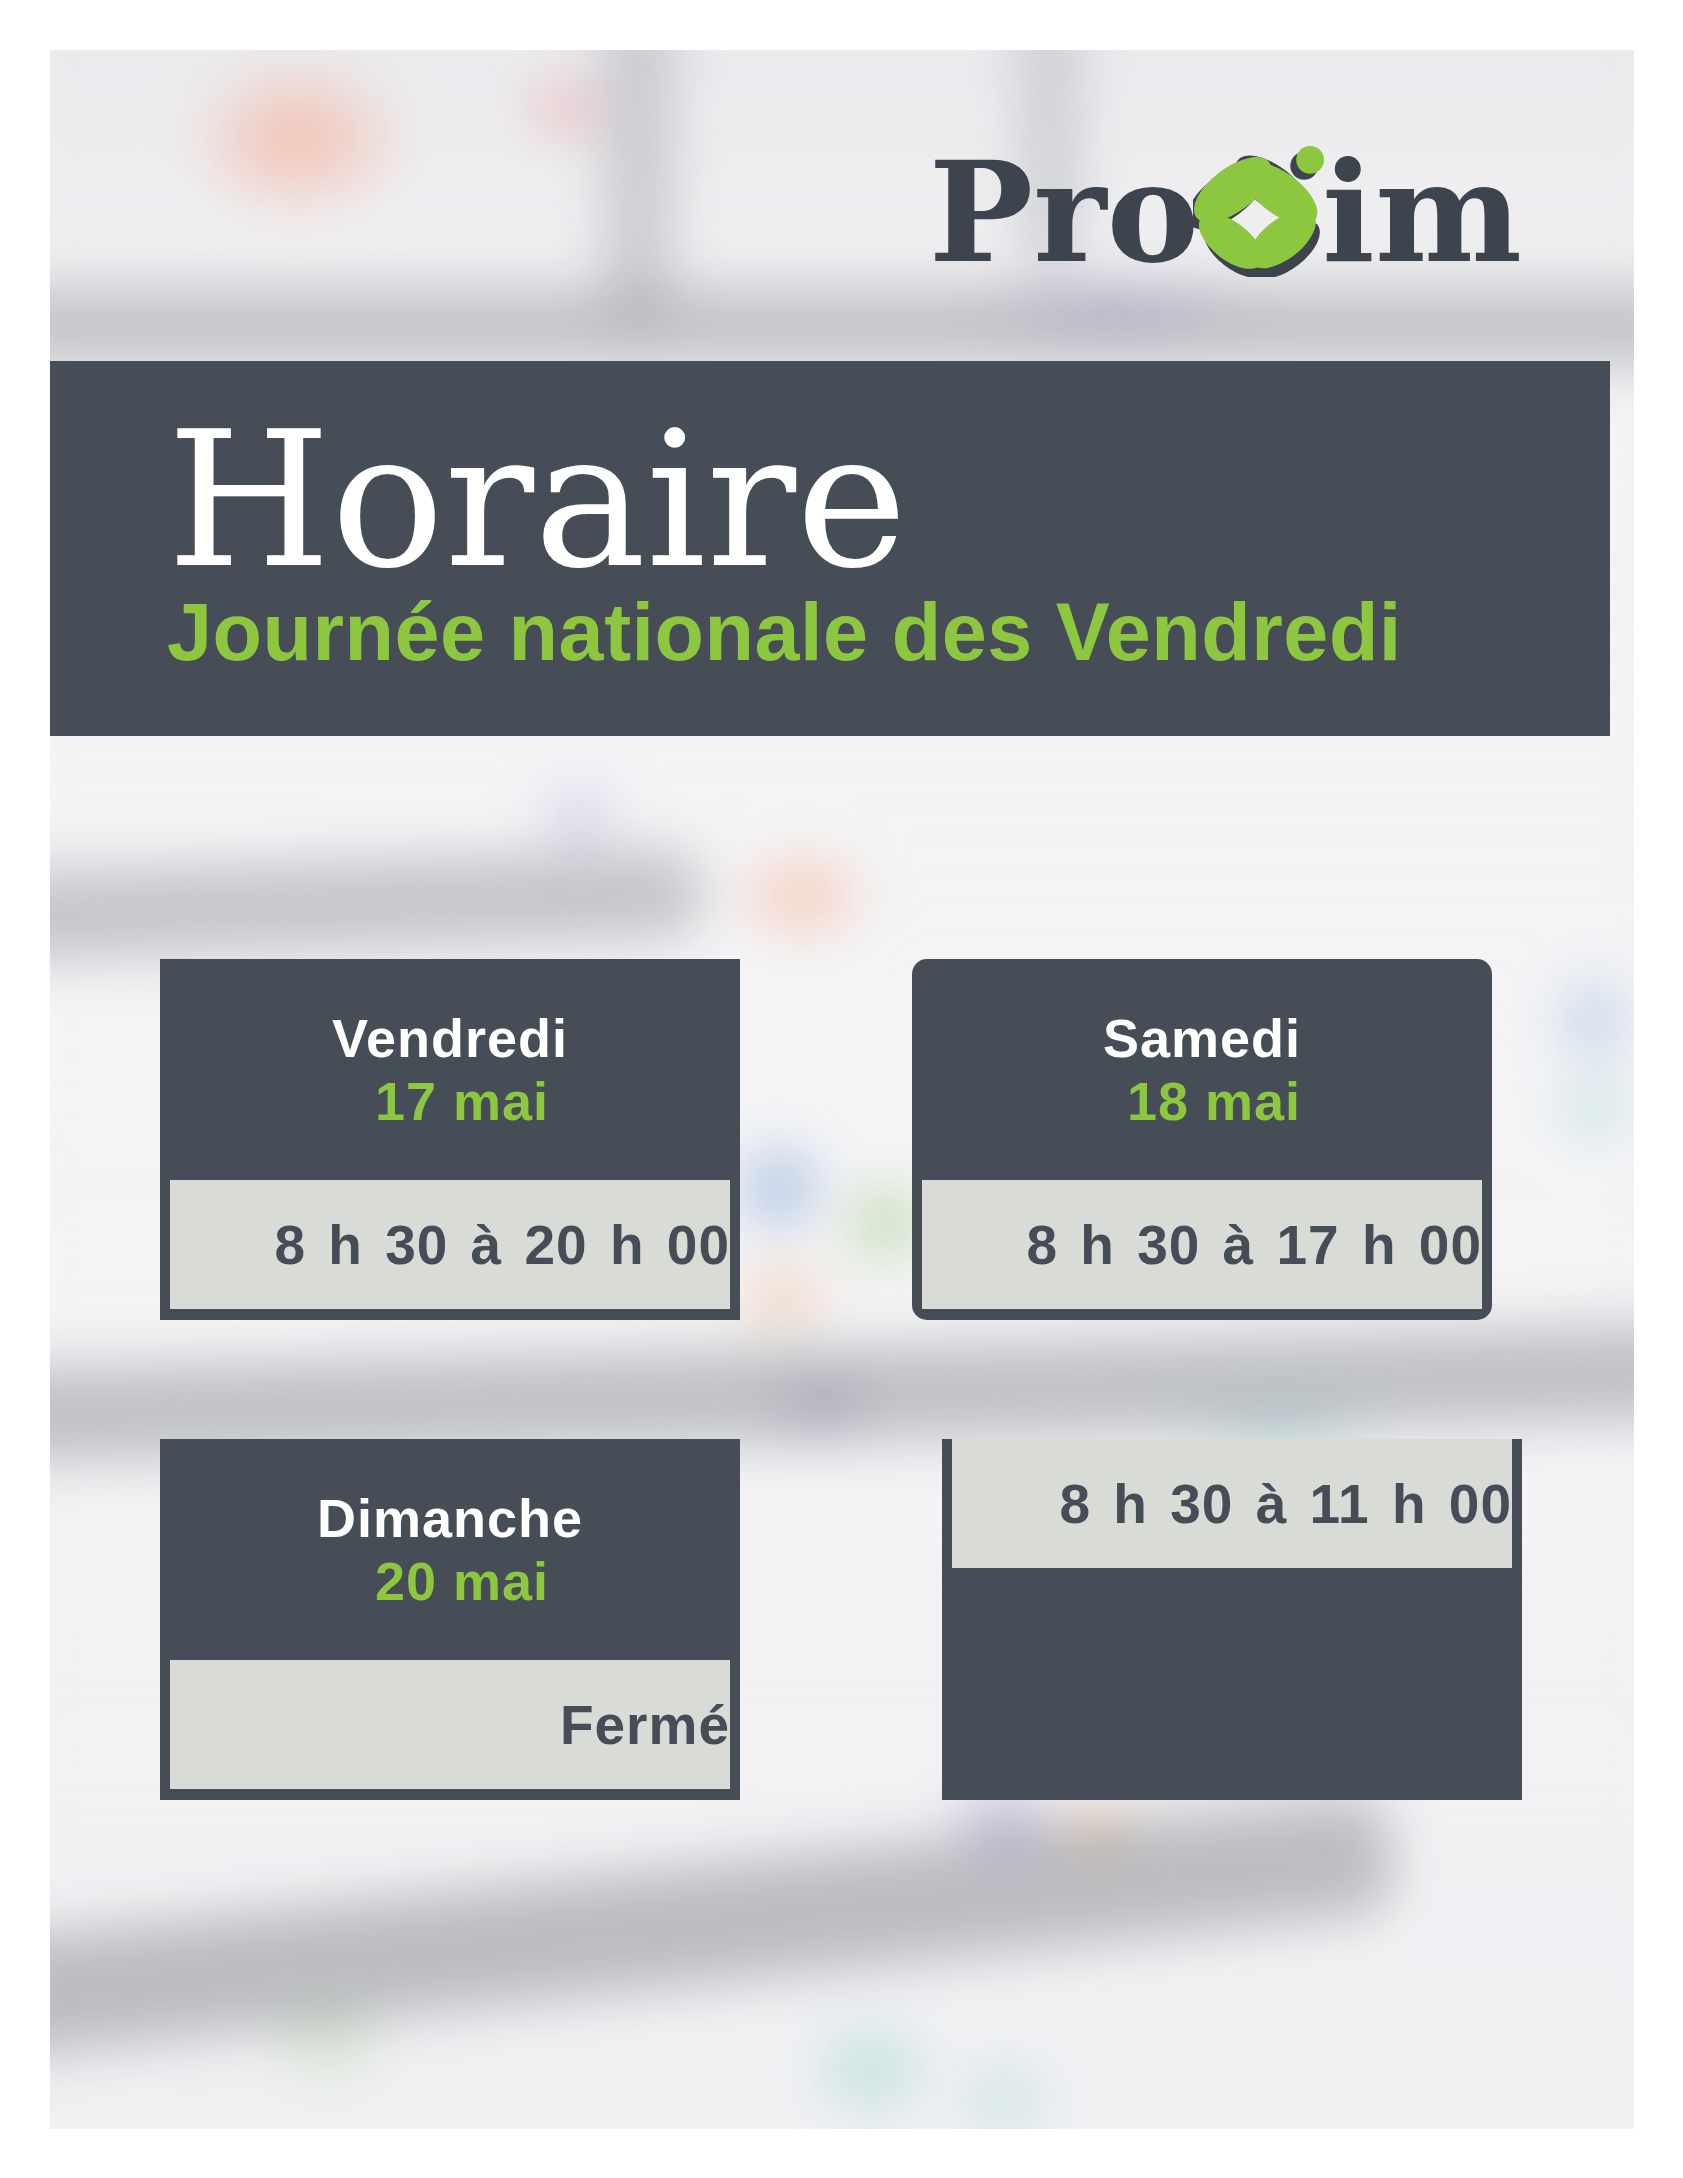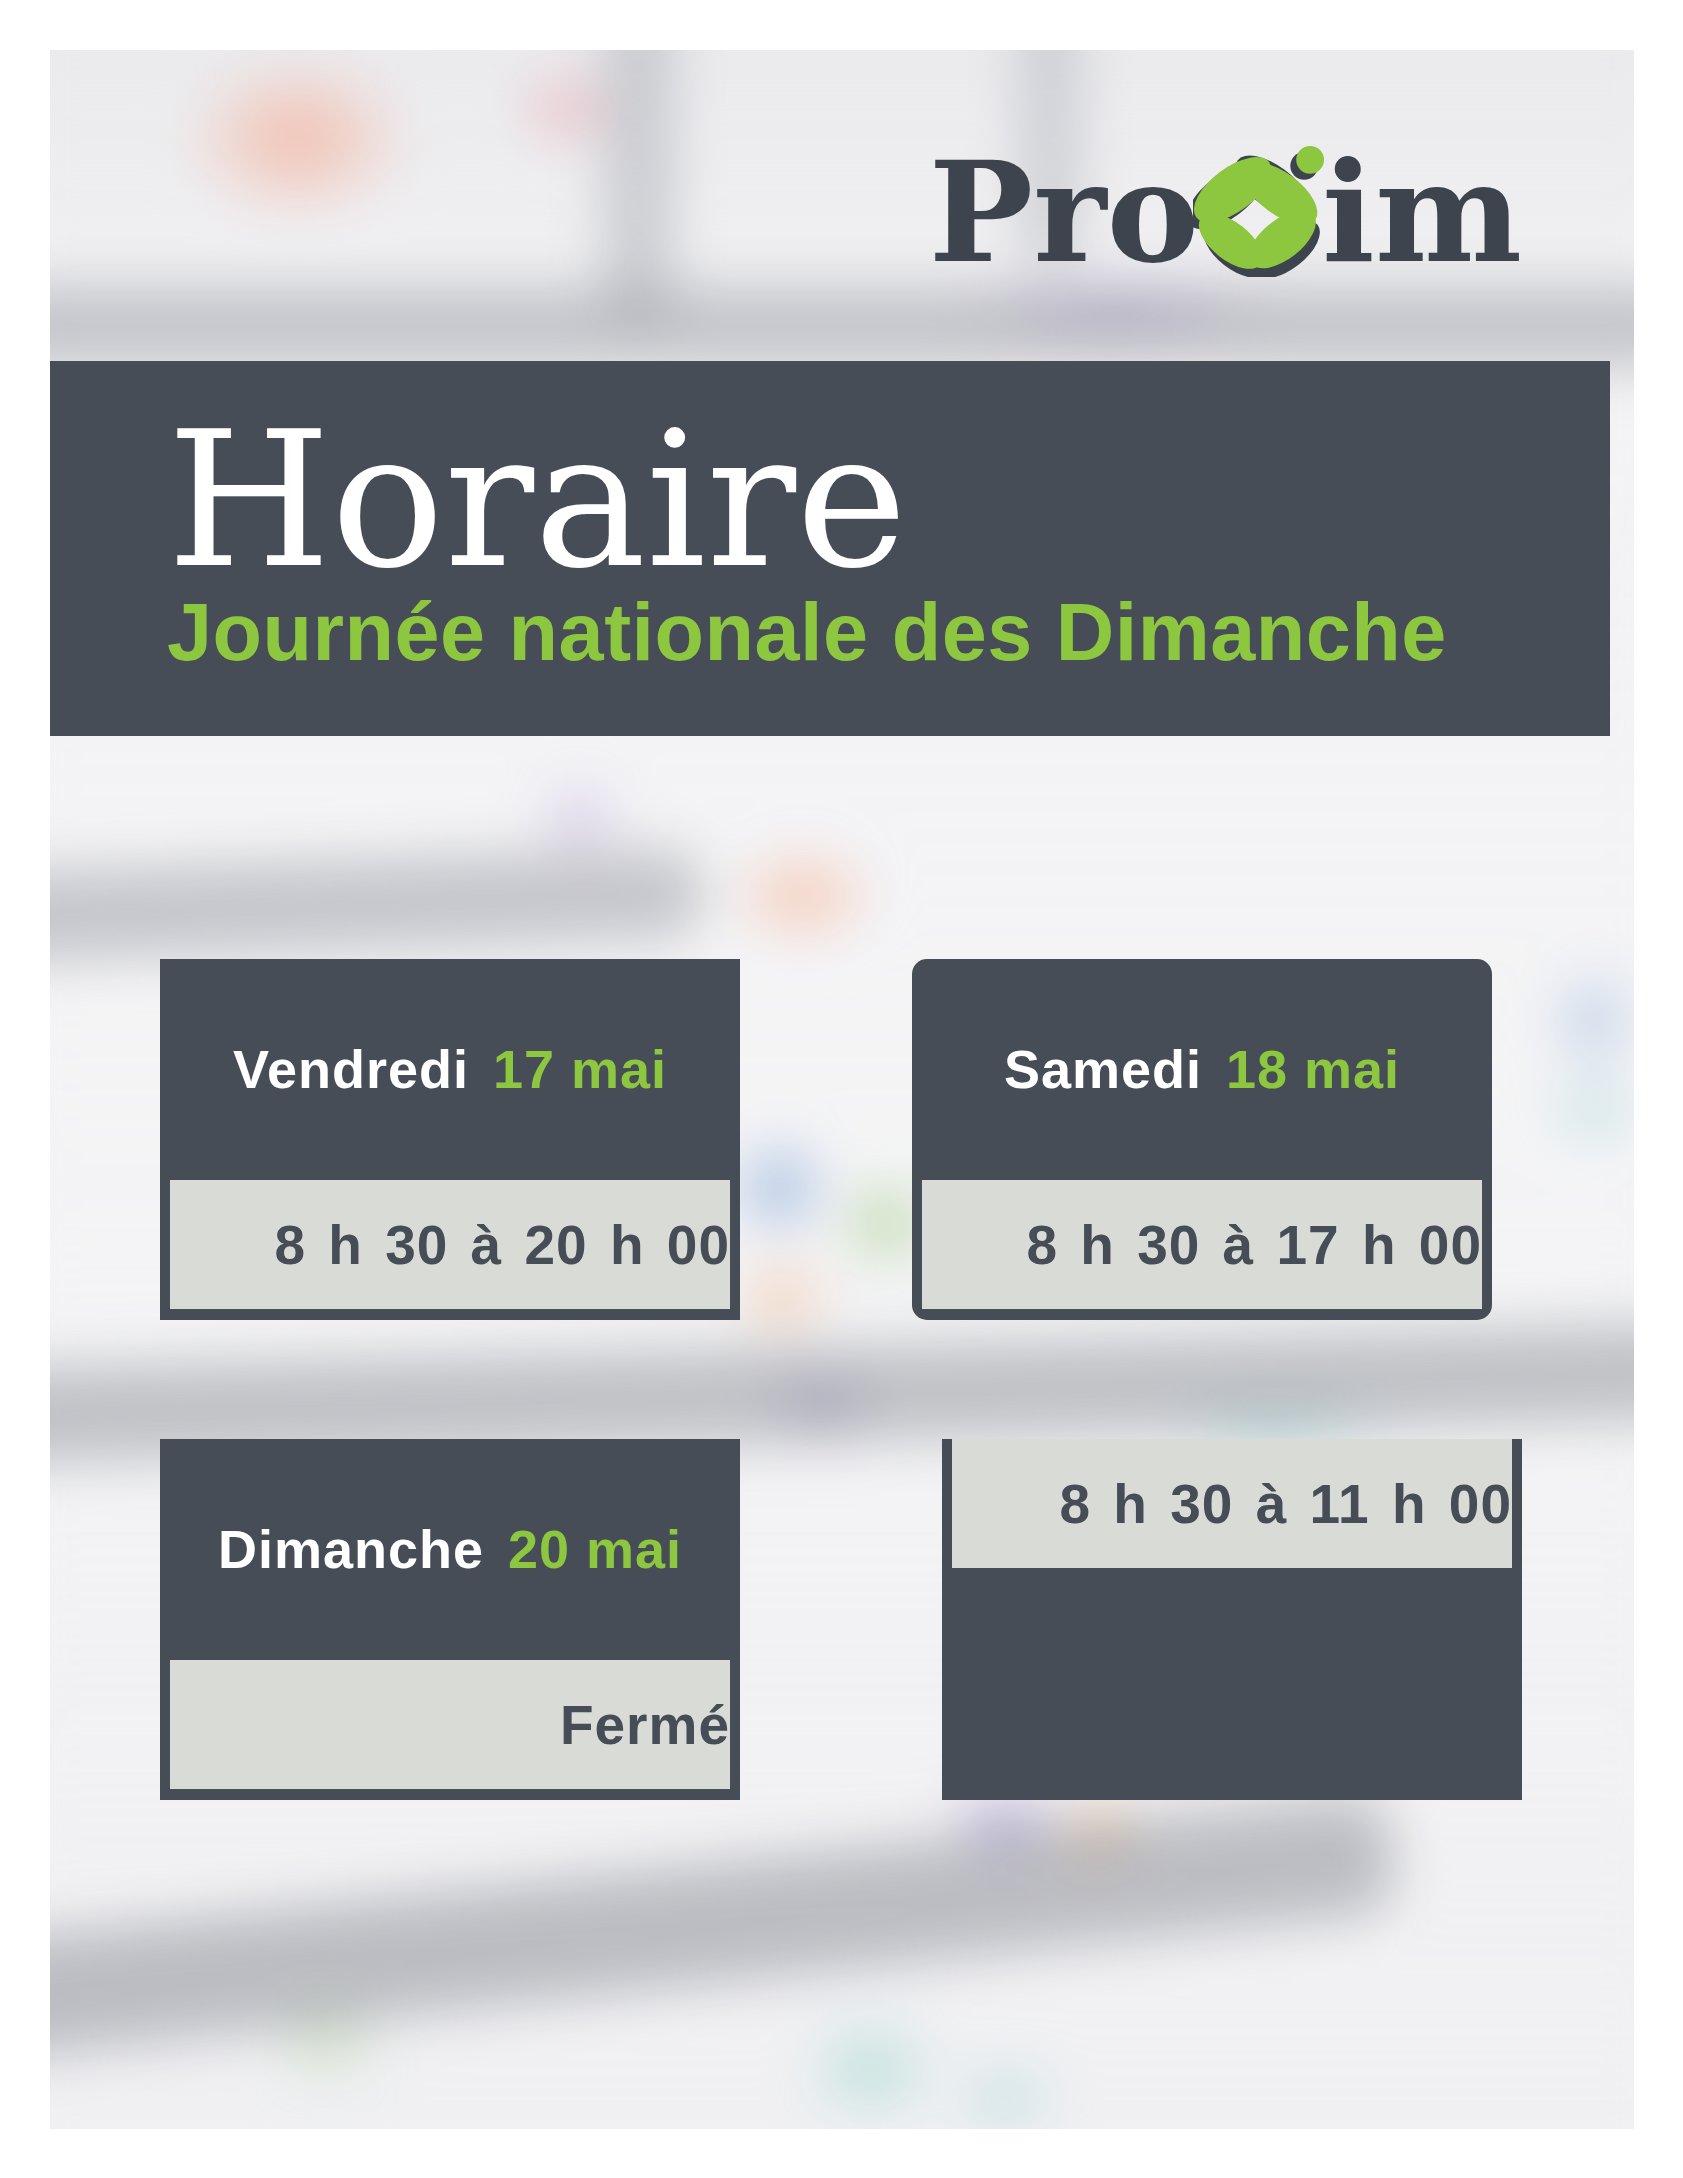--- a/index.html
+++ b/index.html
@@ -70,21 +70,21 @@
   
   .card {
     position:absolute; width:580px; height:361px; background:#464D57;
     display:flex; flex-direction:column;
   }
   .card.c1 { left:160px; top:959px; }
   .card.c2 { left:912px; top:959px;border-radius:15px; }
   .card.c3 { left:160px; top:1439px; }
   .card.c4 { left:942px; top:1439px; }
   .card-header {
-    flex:1; display:flex; flex-direction:row;
+    flex:1; display:flex; flex-direction:column;
     align-items:center; justify-content:center;
   }
   .card-day  { font-size:54px; line-height:63px; font-weight:bold; color:#ffffff; letter-spacing:1px; }
   .card-date { font-size:54px; line-height:63px; font-weight:bold; color:#8DC63F; letter-spacing:1px;margin-left:24px; }
   .card-hours-box {
     height:129px; margin:0 10px 11px; background:#D9DBD6;
     display:flex; align-items:center; justify-content:flex-end;
   }
   .card-hours {
     font-size:55px; font-weight:bold; color:#464D57;
@@ -119,21 +119,21 @@
         <ellipse cx="40" cy="48" rx="46" ry="22" transform="rotate(-37 40 48)"></ellipse>
         <ellipse cx="88" cy="52" rx="44" ry="21" transform="rotate(37 88 52)"></ellipse>
         <ellipse cx="38" cy="100" rx="38" ry="19" transform="rotate(38 38 100)"></ellipse>
         <ellipse cx="90" cy="98" rx="40" ry="20" transform="rotate(-38 90 98)"></ellipse>
         <circle cx="118" cy="18" r="14"></circle>
       </g>
     </svg><span>im</span></div>
 
   <div class="banner">
     <h1 class="title">Horaire</h1>
-    <h2 class="subtitle">Journée nationale des Dimanche</h2>
+    <h2 class="subtitle">Journée nationale des Vendredi</h2>
   </div>
 
   <div class="card c1">
     <div class="card-header">
       <div class="card-day">Vendredi</div>
       <div class="card-date">17 mai</div>
     </div>
     <div class="card-hours-box">
       <div class="card-hours">8 h 30 à 20 h 00</div>
     </div>

